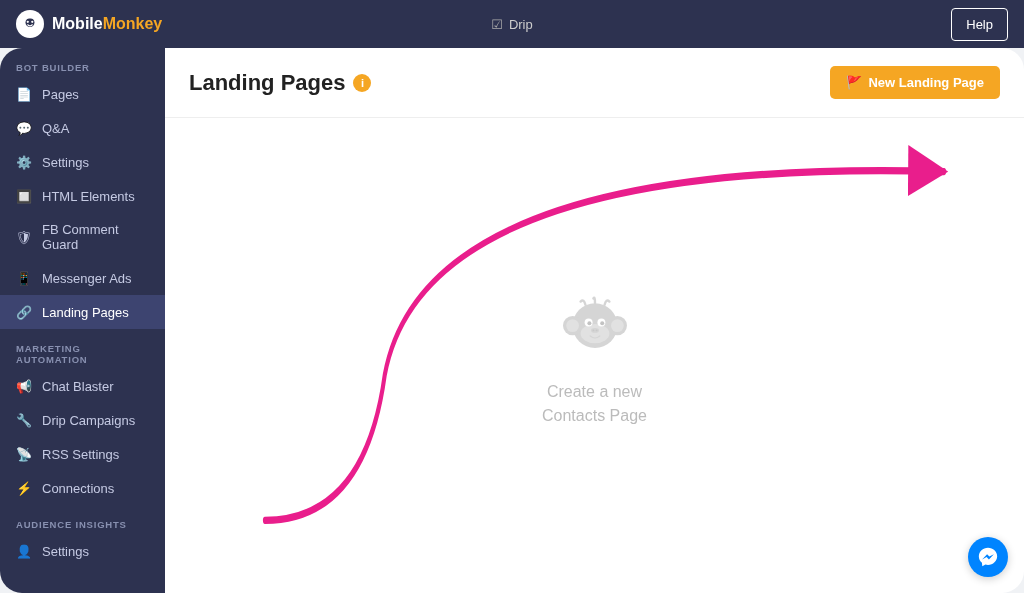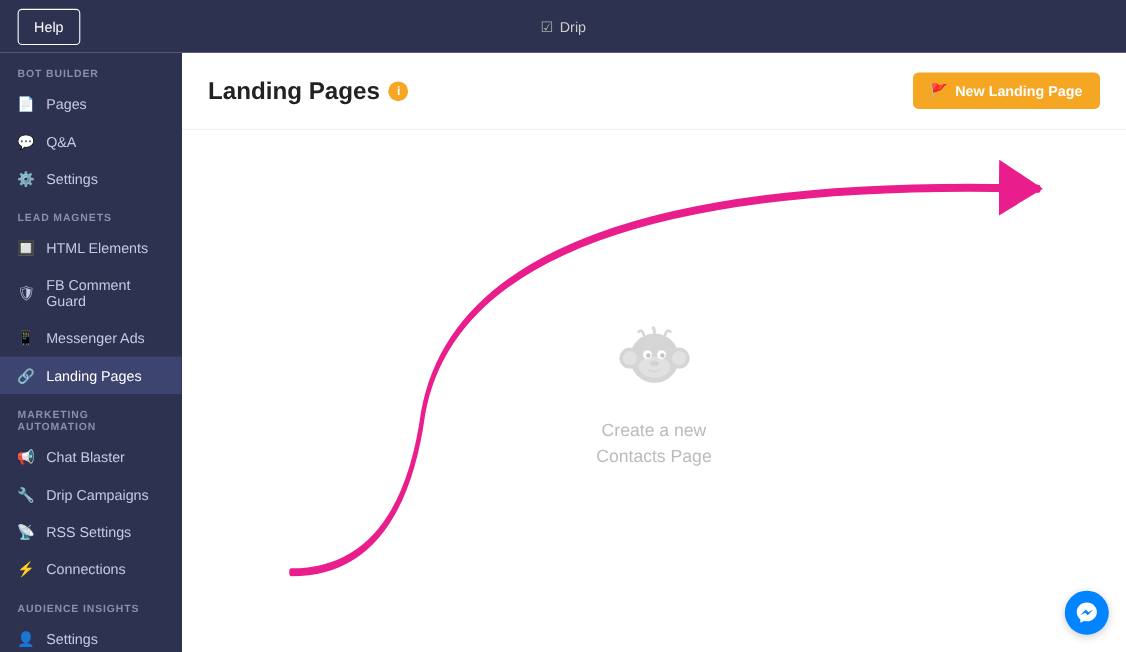--- a/index.html
+++ b/index.html
@@ -55,20 +55,21 @@
       font-size: 13px;
       cursor: pointer;
       font-weight: 500;
     }
 
     
     .layout {
       display: flex;
       flex: 1;
       overflow: hidden;
+      border-radius: 22px;
     }
 
     
     .sidebar {
       width: 165px;
       background: #2d3250;
       flex-shrink: 0;
       display: flex;
       flex-direction: column;
       overflow-y: auto;
@@ -208,20 +209,32 @@
       justify-content: center;
       cursor: pointer;
       box-shadow: 0 2px 8px rgba(0,0,0,0.2);
     }
     .messenger-bubble svg { width: 22px; height: 22px; }
   </style>
 </head>
 <body>
 
 <div class="topbar">
+  <div class="topbar-logo">
+    <div class="logo-icon">
+      <svg width="18" height="18" viewBox="0 0 24 24" fill="none">
+        <circle cx="12" cy="10" r="6" fill="#2d3250"></circle>
+        <circle cx="9" cy="9" r="1.5" fill="#fff"></circle>
+        <circle cx="15" cy="9" r="1.5" fill="#fff"></circle>
+        <path d="M9 13 Q12 16 15 13" stroke="#fff" stroke-width="1.5" fill="none" stroke-linecap="round"></path>
+        <path d="M6 7 Q7 3 12 4 Q17 3 18 7" stroke="#fff" stroke-width="1.2" fill="none"></path>
+      </svg>
+    </div>
+    <span><span class="brand-mobile">Mobile</span><span class="brand-monkey">Monkey</span></span>
+  </div>
   <div class="topbar-saved">
     <span class="check-icon">☑</span>
     <span>Drip</span>
   </div>
   <button class="help-btn">Help</button>
 </div>
 
 <div class="layout">
 
   <div class="sidebar">
@@ -232,21 +245,20 @@
         <span>Pages</span>
       </div>
       <div class="sidebar-item">
         <span class="item-icon">💬</span>
         <span>Q&amp;A</span>
       </div>
       <div class="sidebar-item">
         <span class="item-icon">⚙️</span>
         <span>Settings</span>
       </div>
-      <div class="sidebar-section-label">Lead Magnets</div>
       <div class="sidebar-item">
         <span class="item-icon">🔲</span>
         <span>HTML Elements</span>
       </div>
       <div class="sidebar-item">
         <span class="item-icon">🛡</span>
         <span>FB Comment Guard</span>
       </div>
       <div class="sidebar-item">
         <span class="item-icon">📱</span>

